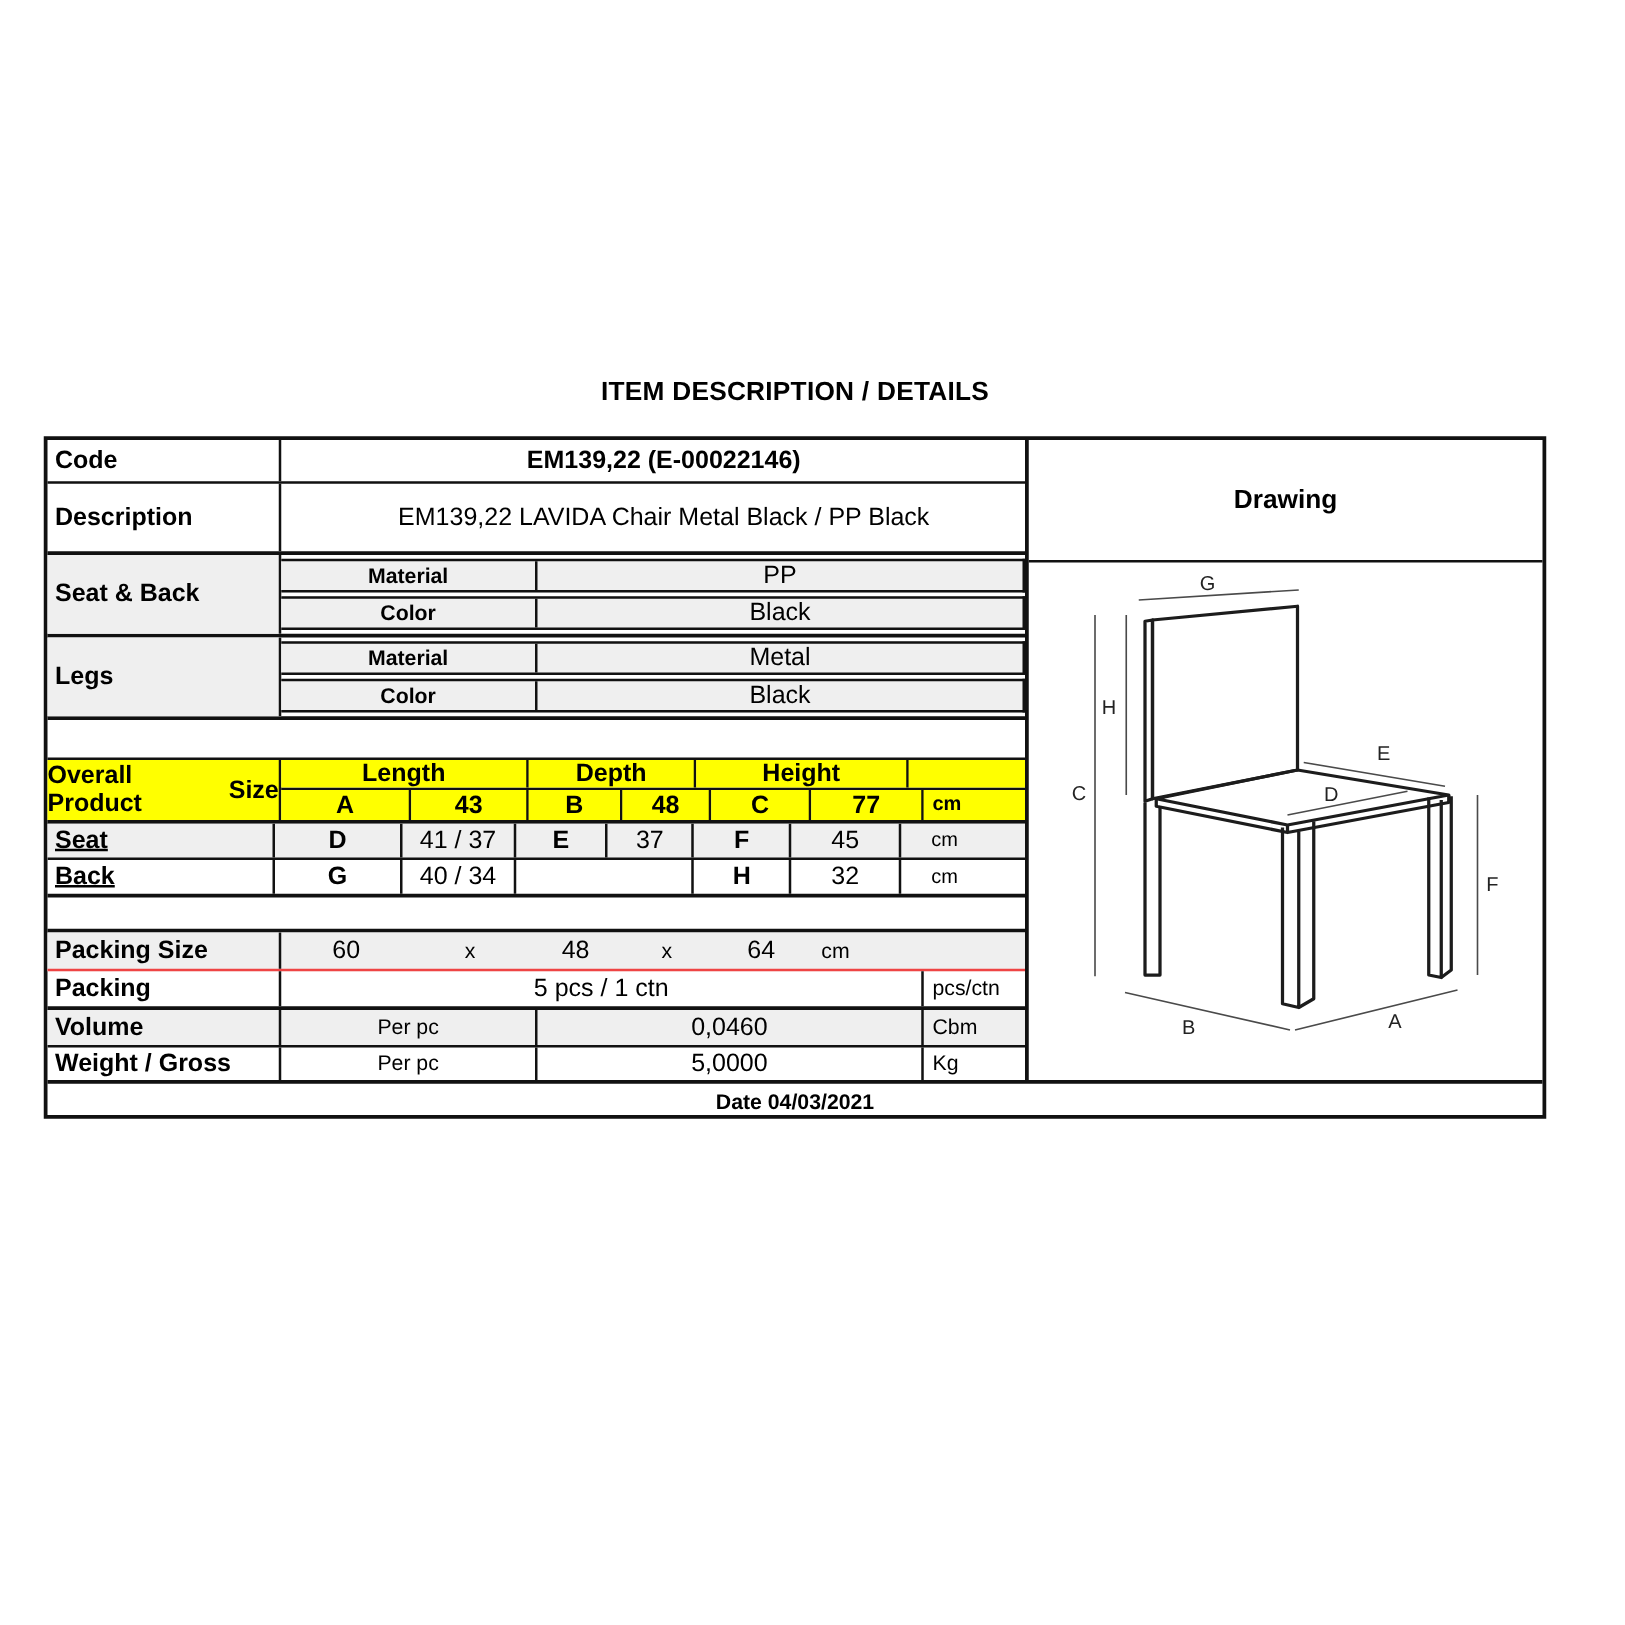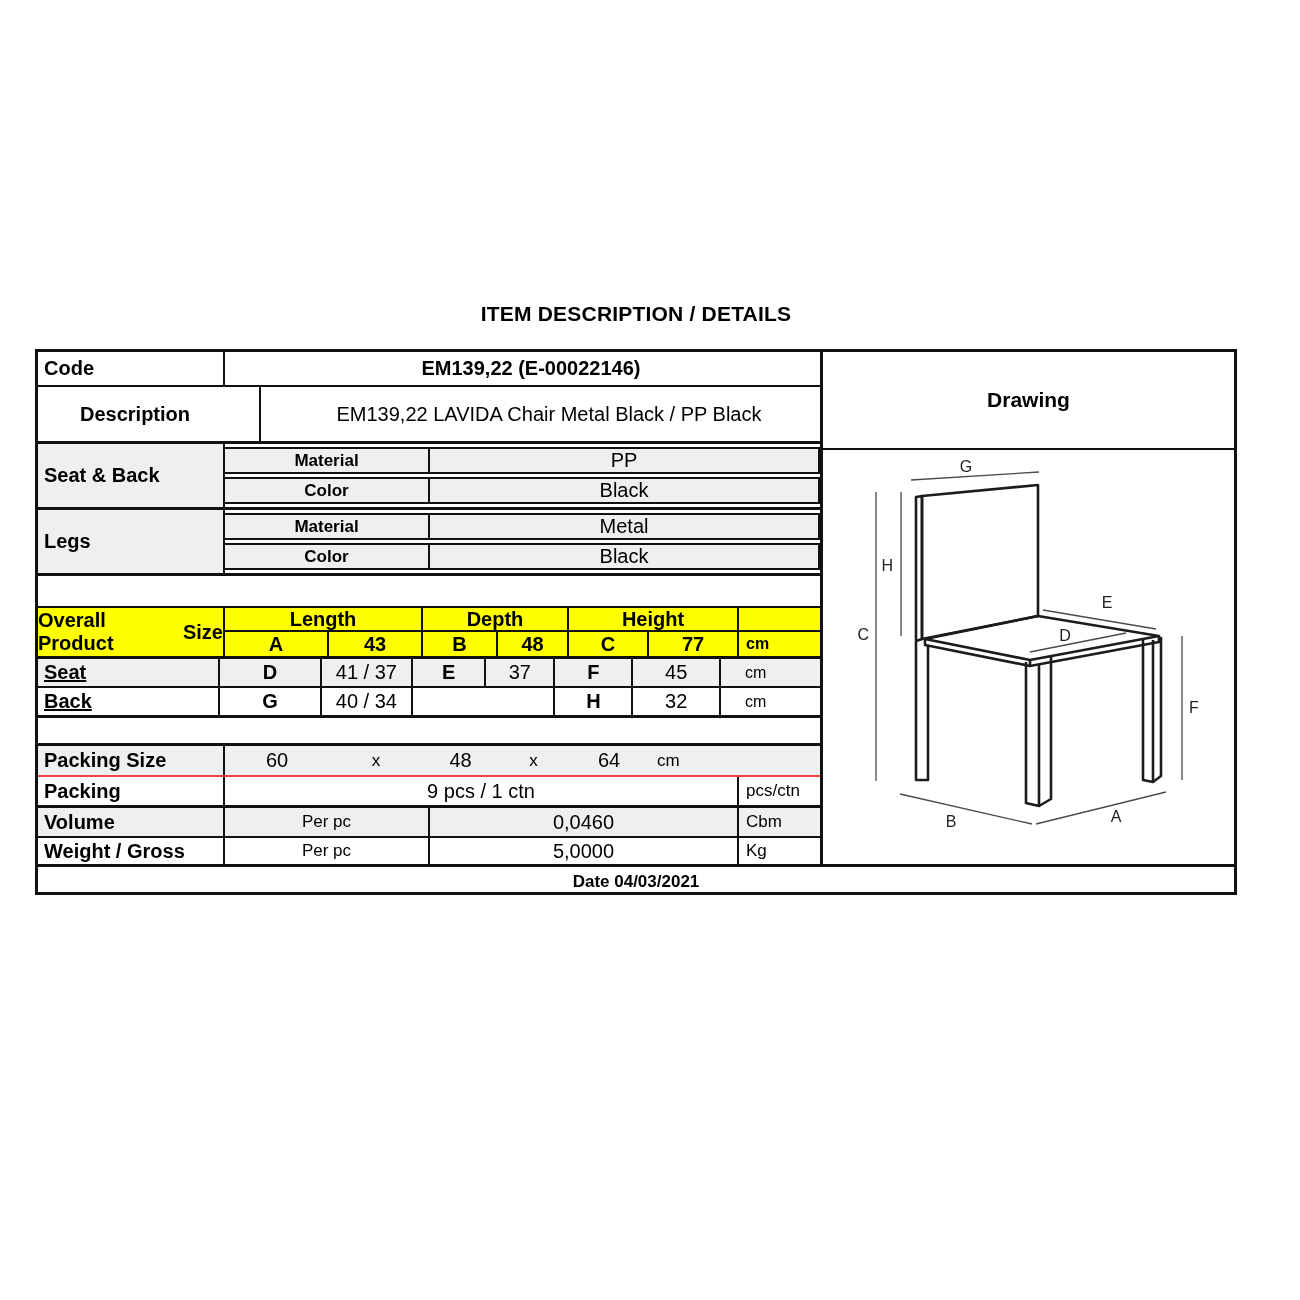--- a/index.html
+++ b/index.html
@@ -22,21 +22,21 @@
   .cell { display:flex; align-items:center; justify-content:center; border-right:2px solid #111; overflow:hidden; }
   .cell.last { border-right:none;margin-left:17px; }
   .lab { justify-content:flex-start; padding-left:6px; font-weight:bold; font-size:20px; }
   .val { font-size:20px; }
   .unit { justify-content:flex-start; padding-left:7px; font-size:17px; }
   .gray { background:#efefef; }
 
   .r-code { height:35px; border-bottom:2px solid #111; }
   .r-code .c0 { width:187px; }
   .r-code .cv { flex:1; font-weight:bold; }
-  .r-desc { height:57px; border-bottom:3px solid #111;padding-left:36px; }
+  .r-desc { height:57px; border-bottom:3px solid #111; }
   .r-desc .c0 { width:187px; }
   .r-desc .cv { flex:1; }
 
   .sec { height:66px; border-bottom:3px solid #111; display:flex; }
   .sec .seclab { width:187px; background:#efefef; border-right:2px solid #111;
     display:flex; align-items:center; padding-left:6px; font-weight:bold; font-size:20px; }
   .sec .boxes { flex:1; display:flex; flex-direction:column; gap:3px; padding:3px 0; }
   .sec .box { flex:1; display:flex; border:2px solid #111; border-left:none; background:#efefef; }
   .sec .k { width:205px; border-right:2px solid #111; display:flex; align-items:center; justify-content:center;
     font-weight:bold; font-size:17px; }
@@ -154,21 +154,21 @@
         <div class="spacer1"></div>
 
         <div class="ysec">
           <div class="ylab">
             <span>Overall Product</span>
             <span>Size</span>
           </div>
           <div class="yrows">
             <div class="yr yr1">
               <div class="ycell" style="width:198px">Length</div>
-              <div class="ycell" style="width:146px">Depth</div>
+              <div class="ycell" style="width:134px">Depth</div>
               <div class="ycell" style="width:170px">Height</div>
               <div class="ycell last" style="flex:1"></div>
             </div>
             <div class="yr yr2">
               <div class="ycell" style="width:104px">A</div>
               <div class="ycell" style="width:94px">43</div>
               <div class="ycell" style="width:75px">B</div>
               <div class="ycell" style="width:71px">48</div>
               <div class="ycell" style="width:80px">C</div>
               <div class="ycell" style="width:90px">77</div>
@@ -207,21 +207,21 @@
             <span class="psv psx" style="width:94px">x</span>
             <span class="psv" style="width:75px">48</span>
             <span class="psv psx" style="width:71px">x</span>
             <span class="psv" style="width:80px">64</span>
             <span class="psv pscm" style="width:90px">cm</span>
           </div>
         </div>
 
         <div class="row r-packing">
           <div class="cell lab c0">Packing</div>
-          <div class="cell val cv">9 pcs / 1 ctn</div>
+          <div class="cell val cv">5 pcs / 1 ctn</div>
           <div class="cell unit cu">pcs/ctn</div>
         </div>
 
         <div class="row r-volume gray">
           <div class="cell lab c0" style="width:187px">Volume</div>
           <div class="cell perpc">Per pc</div>
           <div class="cell bigval">0,0460</div>
           <div class="cell unit u2">Cbm</div>
         </div>
 

